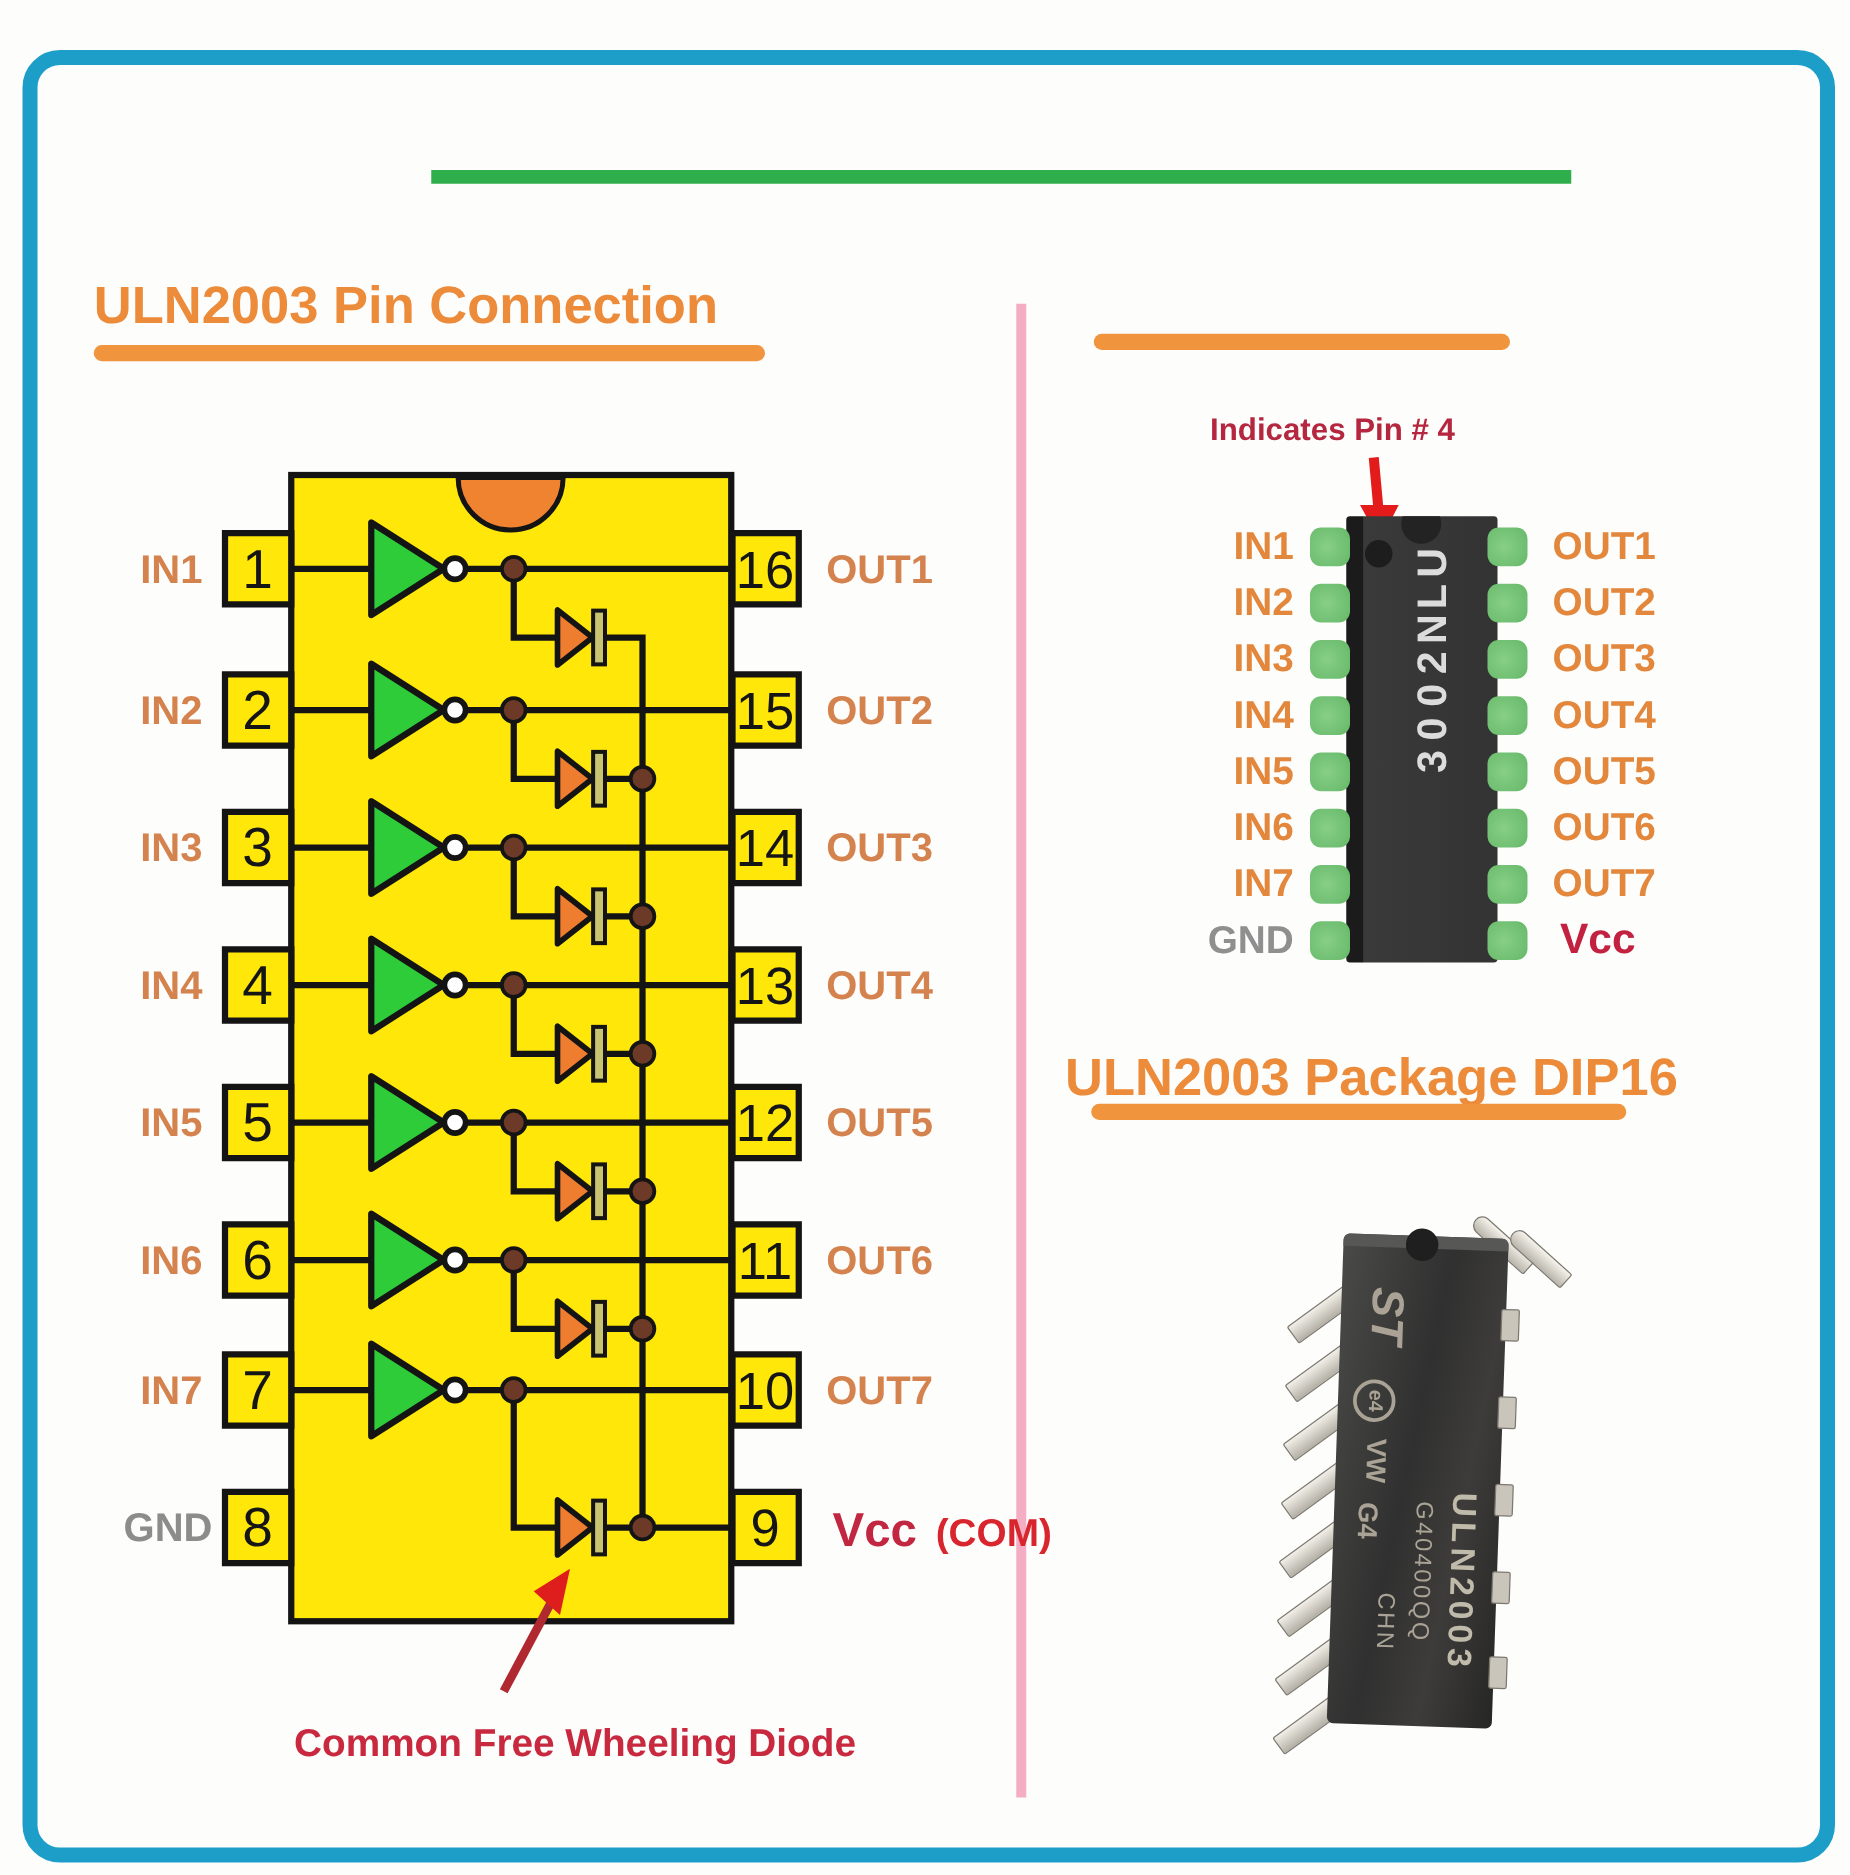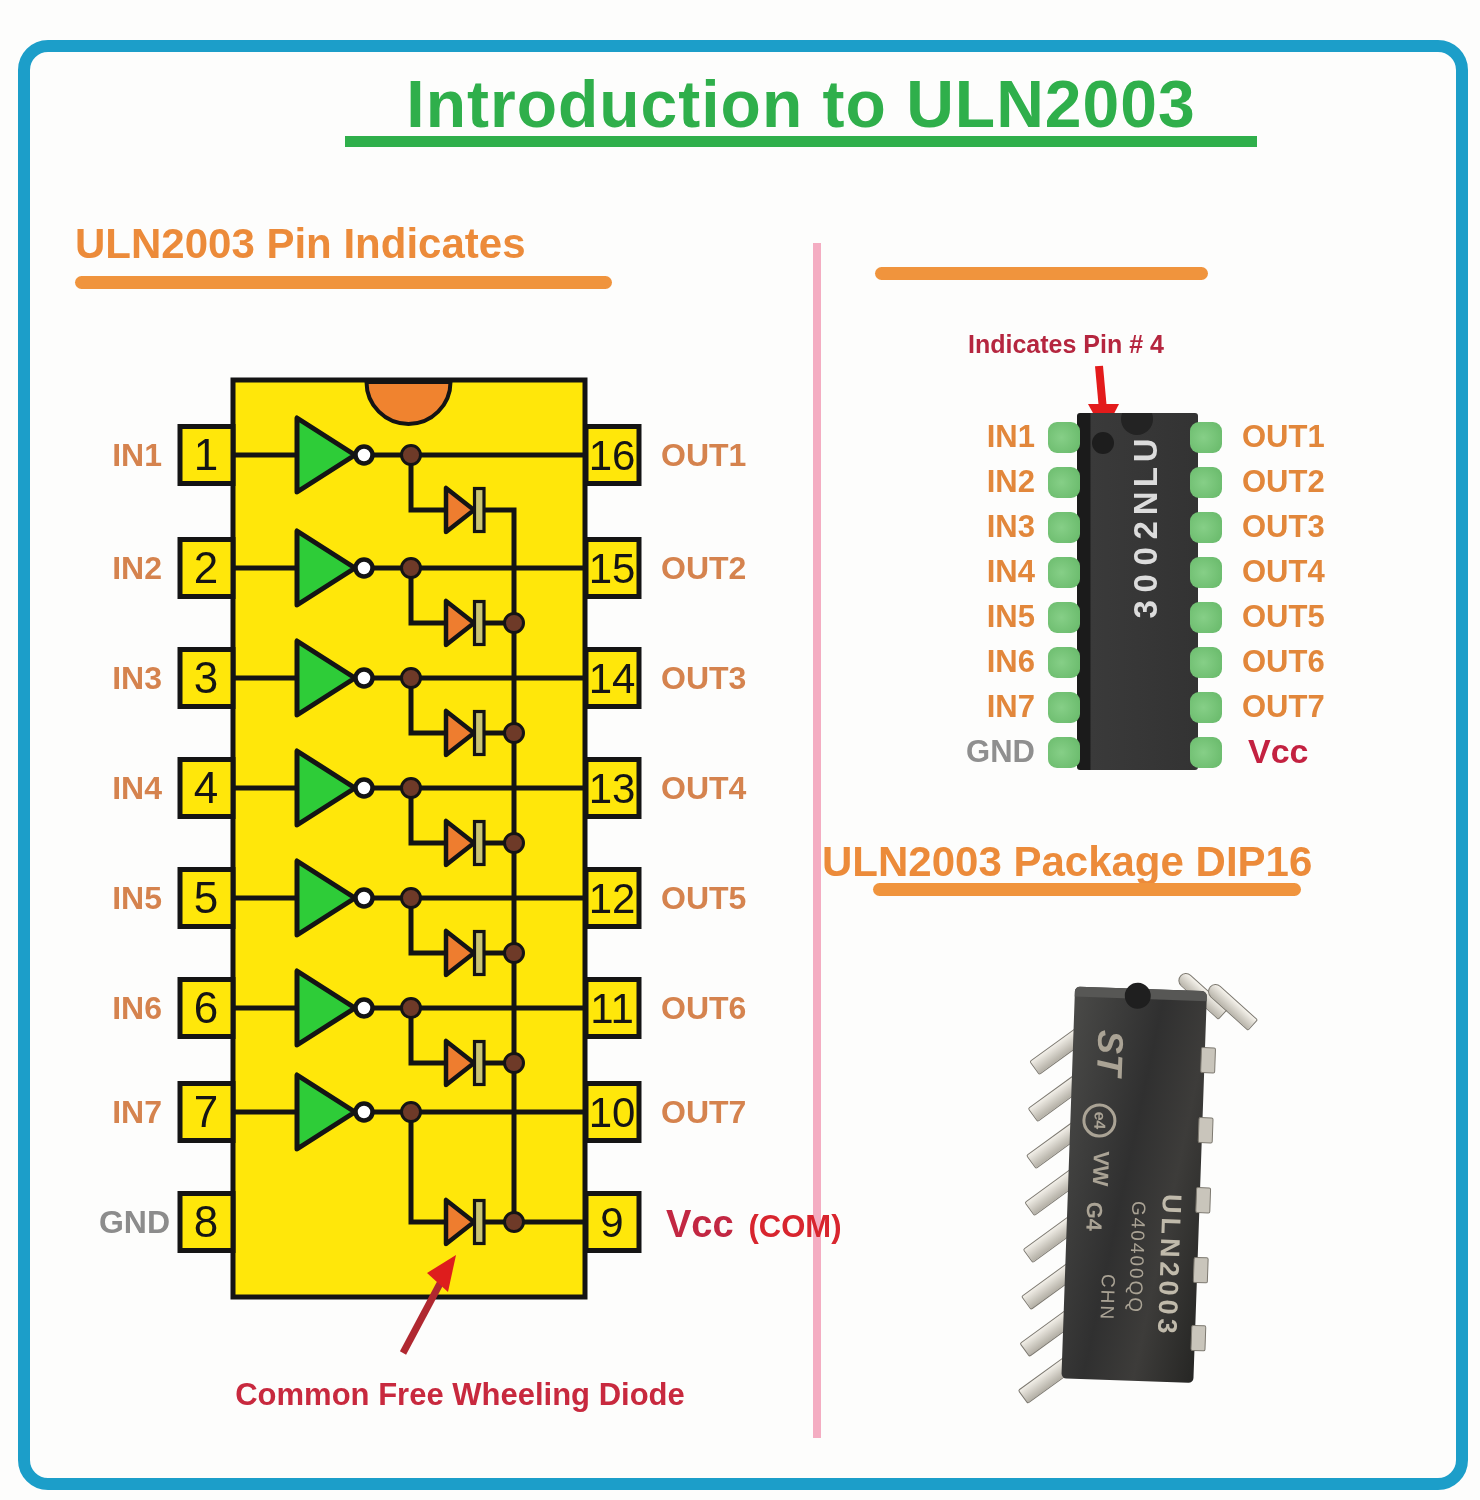--- a/index.html
+++ b/index.html
@@ -8,21 +8,21 @@
   
   .frame{position:absolute;left:18px;top:40px;width:1450px;height:1450px;box-sizing:border-box;
          border:12px solid #1C9EC9;border-radius:30px;background:transparent;}
   
   .page-title{position:absolute;left:345px;top:66px;width:912px;text-align:center;
               font-size:66px;font-weight:bold;color:#2FAF4B;letter-spacing:1px;white-space:nowrap;}
   .title-underline{position:absolute;left:345px;top:136px;width:912px;height:11px;background:#2FAF4B;}
   .section-heading{position:absolute;font-size:42px;font-weight:bold;color:#EC8B3A;white-space:nowrap;}
   .h-left{left:75px;top:220px;}
   .h-pinout{left:878px;top:220px;}
-  .h-package{left:822px;top:838px;text-align:center;}
+  .h-package{left:852px;top:838px;text-align:center;}
   .heading-underline{position:absolute;height:13px;background:#F0943D;border-radius:7px;}
   .u-left{left:75px;top:276px;width:537px;}
   .u-pinout{left:875px;top:267px;width:333px;}
   .u-package{left:873px;top:883px;width:428px;}
   
   .divider{position:absolute;left:813px;top:243px;width:8px;height:1195px;background:#F4ADC2;}
   
   svg.overlay{position:absolute;left:0;top:0;}
   
   .chip-body{position:absolute;left:1077px;top:413px;width:121px;height:357px;border-radius:3px;
@@ -65,24 +65,23 @@
   .mk-lot{left:98px;top:226px;font-size:19px;letter-spacing:2px;}
   .mk-origin{left:70px;top:300px;font-size:19px;letter-spacing:2px;}
 </style>
 </head>
 <body>
 
 <div id="stage">
 
   <div class="frame"></div>
 
-  <div class="page-title">Introduction to ULN2003</div>
   <div class="title-underline"></div>
 
-  <div class="section-heading h-left">ULN2003 Pin Indicates</div>
+  <div class="section-heading h-left">ULN2003 Pin Connection</div>
   <div class="heading-underline u-left"></div>
 
   <div class="heading-underline u-pinout"></div>
 
   <div class="divider"></div>
 
   <svg class="overlay" width="1480" height="1500" viewBox="0 0 1480 1500">
     <g stroke="#141414" fill="none" stroke-width="5">
 
       <rect x="233" y="380" width="352" height="917" fill="#FFE70A"></rect>

